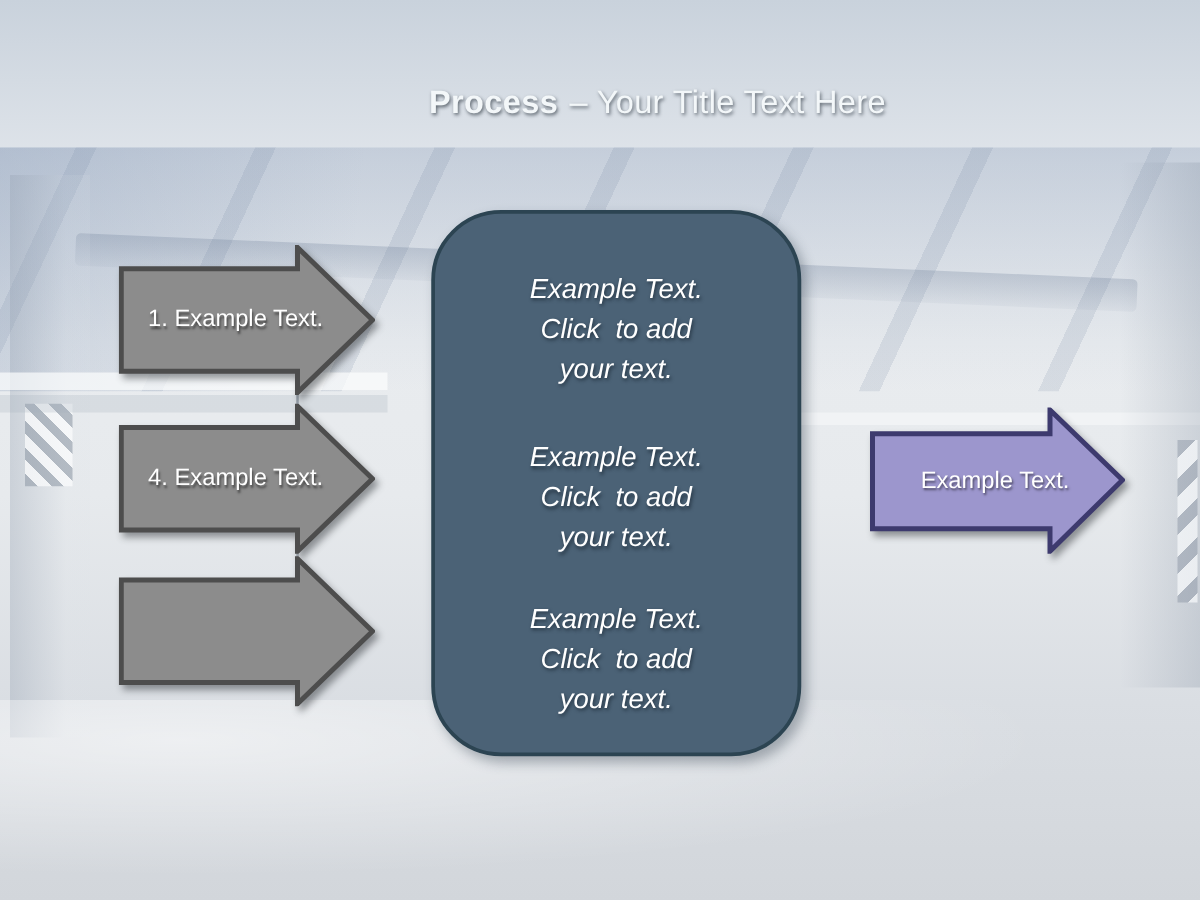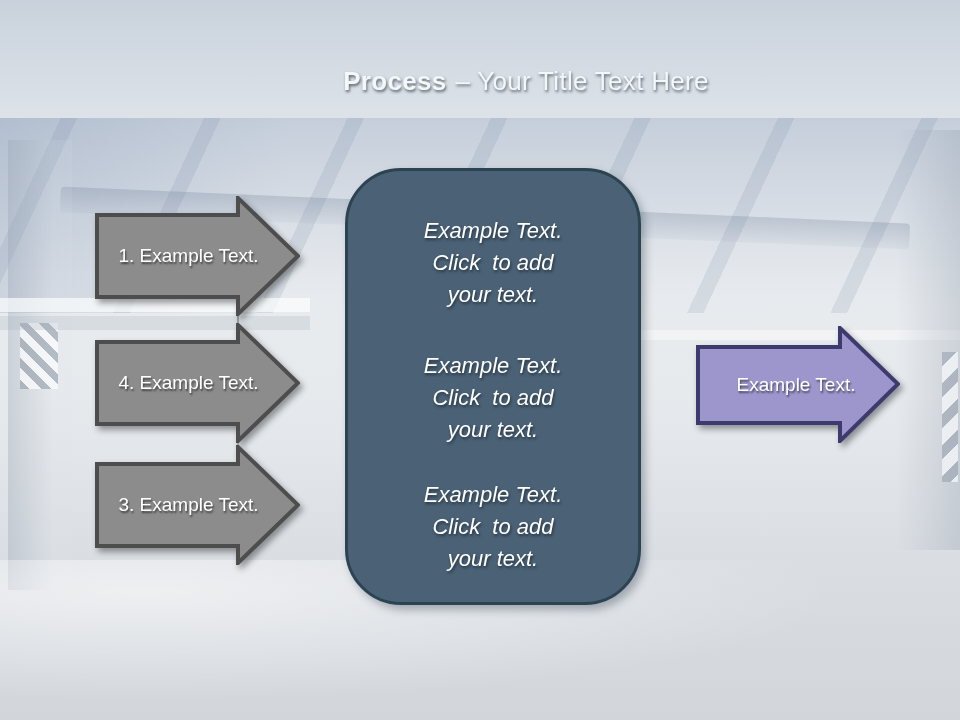--- a/index.html
+++ b/index.html
@@ -102,21 +102,20 @@
     <svg width="205" height="120" viewBox="0 0 205 120">
       <polygon points="2,19 143,19 143,2 203,60 143,118 143,101 2,101"></polygon>
     </svg>
     <div class="arrow-label gray-label">4. Example Text.</div>
   </div>
 
   <div class="arrow arrow-gray a3">
     <svg width="205" height="120" viewBox="0 0 205 120">
       <polygon points="2,19 143,19 143,2 203,60 143,118 143,101 2,101"></polygon>
     </svg>
-    <div class="arrow-label gray-label">3. Example Text.</div>
   </div>
 
   <div class="panel">
     <div class="panel-block pb1">
       <div class="panel-line">Example Text.</div>
       <div class="panel-line">Click  to add</div>
       <div class="panel-line">your text.</div>
     </div>
     <div class="panel-block pb2">
       <div class="panel-line">Example Text.</div>

